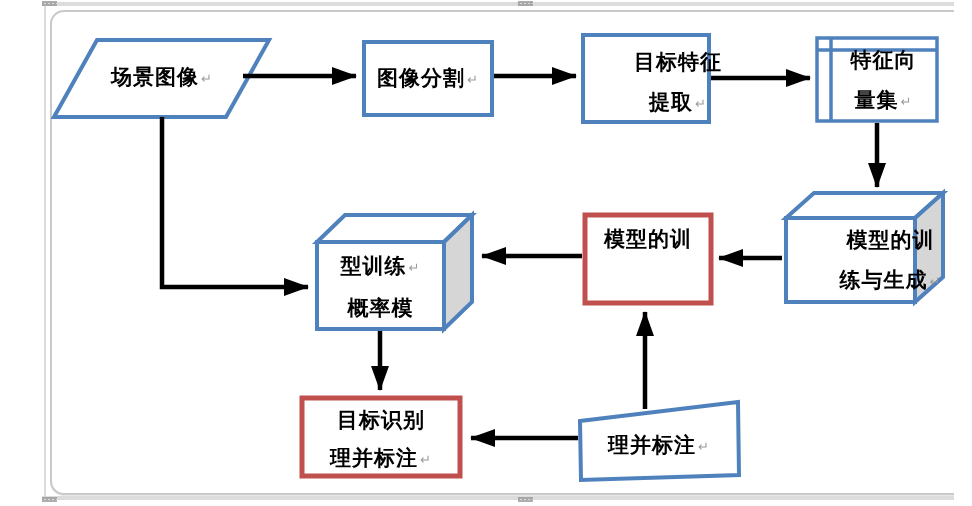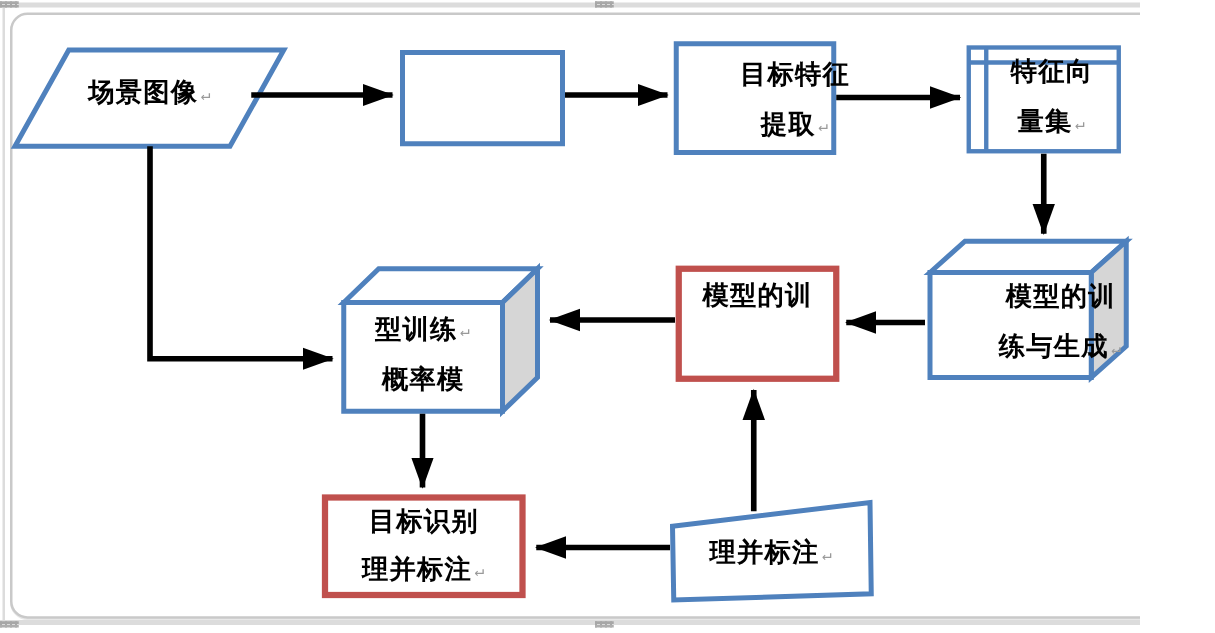--- a/index.html
+++ b/index.html
@@ -1,17 +1,17 @@
 <!DOCTYPE html>
 <html><head>
 <meta charset="utf-8">
 <style>
   html,body{margin:0;padding:0;background:#fff;}
   .stage{position:relative;width:912px;height:506px;background:#fff;overflow:hidden;
-         font-family:Liberation Mono, monospace;}
+         font-family:Liberation Sans, sans-serif;margin-left:42px;}
   
   .frame{position:absolute;background:#DCDCDC;}
   .frame.top{left:0;top:2px;width:972px;height:4px;}
   .frame.bottom{left:0;top:496px;width:972px;height:4px;}
   .frame.left{left:2px;top:6px;width:2px;height:490px;}
   .frame.right{left:965px;top:6px;width:2px;height:490px;}
   .handle{position:absolute;width:15px;height:5px;
           background:repeating-linear-gradient(90deg,#9a9a9a 0 2px,transparent 2px 4px),
                      repeating-linear-gradient(0deg,#9a9a9a 0 2px,transparent 2px 3px);
           opacity:.8;}
@@ -90,20 +90,23 @@
     <polyline points="120,117 120,287 266,287" fill="none" stroke="#000" stroke-width="4.5" marker-end="url(#ah)"></polyline>
     <line x1="338" y1="331" x2="338" y2="390" stroke="#000" stroke-width="4.5" marker-end="url(#ah)"></line>
     <line x1="603" y1="409" x2="603" y2="312" stroke="#000" stroke-width="4.5" marker-end="url(#ah)"></line>
     <line x1="536" y1="438" x2="429" y2="438" stroke="#000" stroke-width="4.5" marker-end="url(#ah)"></line>
   </svg>
 
   <div class="label" style="left:30px;top:57px;width:180px;">
     <span>场景图像</span><span class="pilcrow">↵</span>
   </div>
 
+  <div class="label" style="left:321px;top:58px;width:130px;">
+    <span>图像分割</span><span class="pilcrow">↵</span>
+  </div>
 
   <div class="label" style="left:572px;top:42px;width:128px;">
     <div>目标特征</div>
     <div><span>提取</span><span class="pilcrow">↵</span></div>
   </div>
 
   <div class="label" style="left:788px;top:40px;width:107px;">
     <div>特征向</div>
     <div><span>量集</span><span class="pilcrow">↵</span></div>
   </div>

